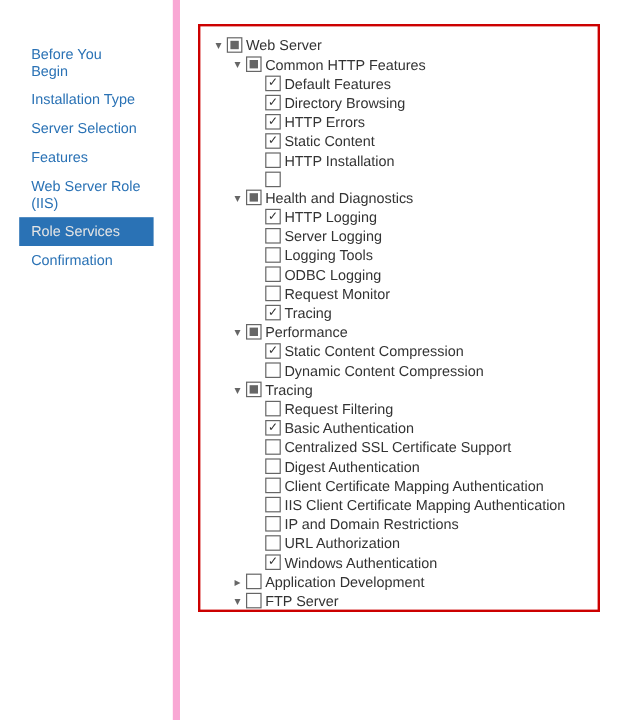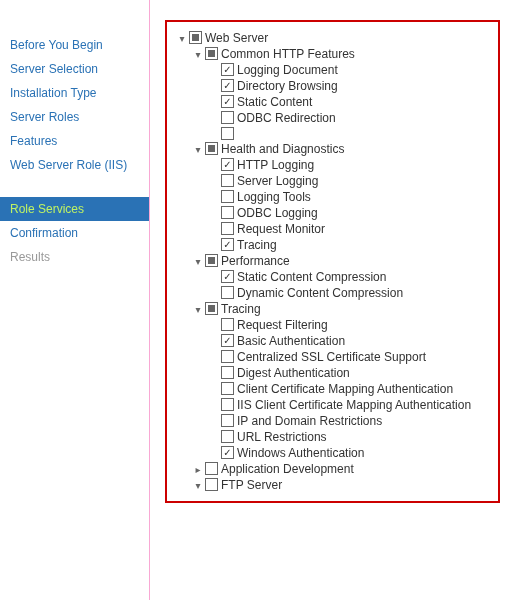--- a/index.html
+++ b/index.html
@@ -1,24 +1,24 @@
 <!DOCTYPE html>
 <html><head>
   <meta charset="utf-8">
   <style>
     * { box-sizing: border-box; margin: 0; padding: 0; }
     body { font-family: 'Segoe UI', Arial, sans-serif; font-size: 12px; background: #fff; color: #333; width: 515px; height: 600px; overflow: hidden; }
 
     .container { display: flex; height: 100%; }
 
     
-    .sidebar { width: 150px; padding: 10px 0; border-right: 1px solid #f9a8d4; flex-shrink: 0; }
+    .sidebar { width: 150px; padding: 10px 16px; border-right: 6px solid #f9a8d4; flex-shrink: 0; }
     .page-title { font-size: 20px; color: #2a72b5; font-weight: 300; padding: 8px 10px 15px 10px; }
     .sidebar-item { padding: 5px 10px; cursor: pointer; font-size: 12px; color: #2a72b5; }
-    .sidebar-item.active { background: #2a72b5; color: #bef264; margin-top: 20px; }
+    .sidebar-item.active { background: #2a72b5; color: #e5e5e5; }
     .sidebar-item.disabled { color: #999; cursor: default; }
 
     
     .main { flex: 1; padding: 10px 15px; overflow-y: auto; }
     .main-subtitle { font-size: 12px; color: #333; margin-bottom: 10px; }
     .section-header { font-size: 13px; font-weight: bold; margin-bottom: 8px; }
 
     
     .tree-container { border: 2px solid #c00; padding: 8px; overflow-y: auto; max-height: 490px; }
     .tree-item { display: flex; align-items: flex-start; padding: 1px 0; }
@@ -39,28 +39,26 @@
   </style>
 </head>
 <body>
 
 <div class="container">
 
   <div class="sidebar">
     <div class="page-title"></div>
     <div id="sidebar-items">
         <div class="sidebar-item">Before You Begin</div>
+        <div class="sidebar-item">Installation Type</div>
         <div class="sidebar-item">Server Selection</div>
-        <div class="sidebar-item">Installation Type</div>
-        <div class="sidebar-item">Server Roles</div>
         <div class="sidebar-item">Features</div>
         <div class="sidebar-item">Web Server Role (IIS)</div>
         <div class="sidebar-item active">Role Services</div>
         <div class="sidebar-item">Confirmation</div>
-        <div class="sidebar-item disabled">Results</div>
       </div>
   </div>
 
   <div class="main">
     <div class="main-subtitle"></div>
     <div class="section-header"></div>
     <div class="tree-container">
       <div id="tree-items">
           <div class="tree-item indent-1">
             <span class="expand-btn">▾</span>
@@ -68,36 +66,41 @@
             <span class="item-label">Web Server</span>
           </div>
           <div class="tree-item indent-2">
             <span class="expand-btn">▾</span>
             <span class="checkbox partial"></span>
             <span class="item-label">Common HTTP Features</span>
           </div>
           <div class="tree-item indent-3">
             <span class="expand-placeholder"></span>
             <span class="checkbox checked"></span>
-            <span class="item-label">Logging Document</span>
+            <span class="item-label">Default Features</span>
           </div>
           <div class="tree-item indent-3">
             <span class="expand-placeholder"></span>
             <span class="checkbox checked"></span>
             <span class="item-label">Directory Browsing</span>
           </div>
           <div class="tree-item indent-3">
             <span class="expand-placeholder"></span>
             <span class="checkbox checked"></span>
+            <span class="item-label">HTTP Errors</span>
+          </div>
+          <div class="tree-item indent-3">
+            <span class="expand-placeholder"></span>
+            <span class="checkbox checked"></span>
             <span class="item-label">Static Content</span>
           </div>
           <div class="tree-item indent-3">
             <span class="expand-placeholder"></span>
             <span class="checkbox"></span>
-            <span class="item-label">ODBC Redirection</span>
+            <span class="item-label">HTTP Installation</span>
           </div>
           <div class="tree-item indent-3">
             <span class="expand-placeholder"></span>
             <span class="checkbox"></span>
           </div>
           <div class="tree-item indent-2">
             <span class="expand-btn">▾</span>
             <span class="checkbox partial"></span>
             <span class="item-label">Health and Diagnostics</span>
           </div>
@@ -182,21 +185,21 @@
             <span class="item-label">IIS Client Certificate Mapping Authentication</span>
           </div>
           <div class="tree-item indent-3">
             <span class="expand-placeholder"></span>
             <span class="checkbox"></span>
             <span class="item-label">IP and Domain Restrictions</span>
           </div>
           <div class="tree-item indent-3">
             <span class="expand-placeholder"></span>
             <span class="checkbox"></span>
-            <span class="item-label">URL Restrictions</span>
+            <span class="item-label">URL Authorization</span>
           </div>
           <div class="tree-item indent-3">
             <span class="expand-placeholder"></span>
             <span class="checkbox checked"></span>
             <span class="item-label">Windows Authentication</span>
           </div>
           <div class="tree-item indent-2">
             <span class="expand-btn">▸</span>
             <span class="checkbox"></span>
             <span class="item-label">Application Development</span>

